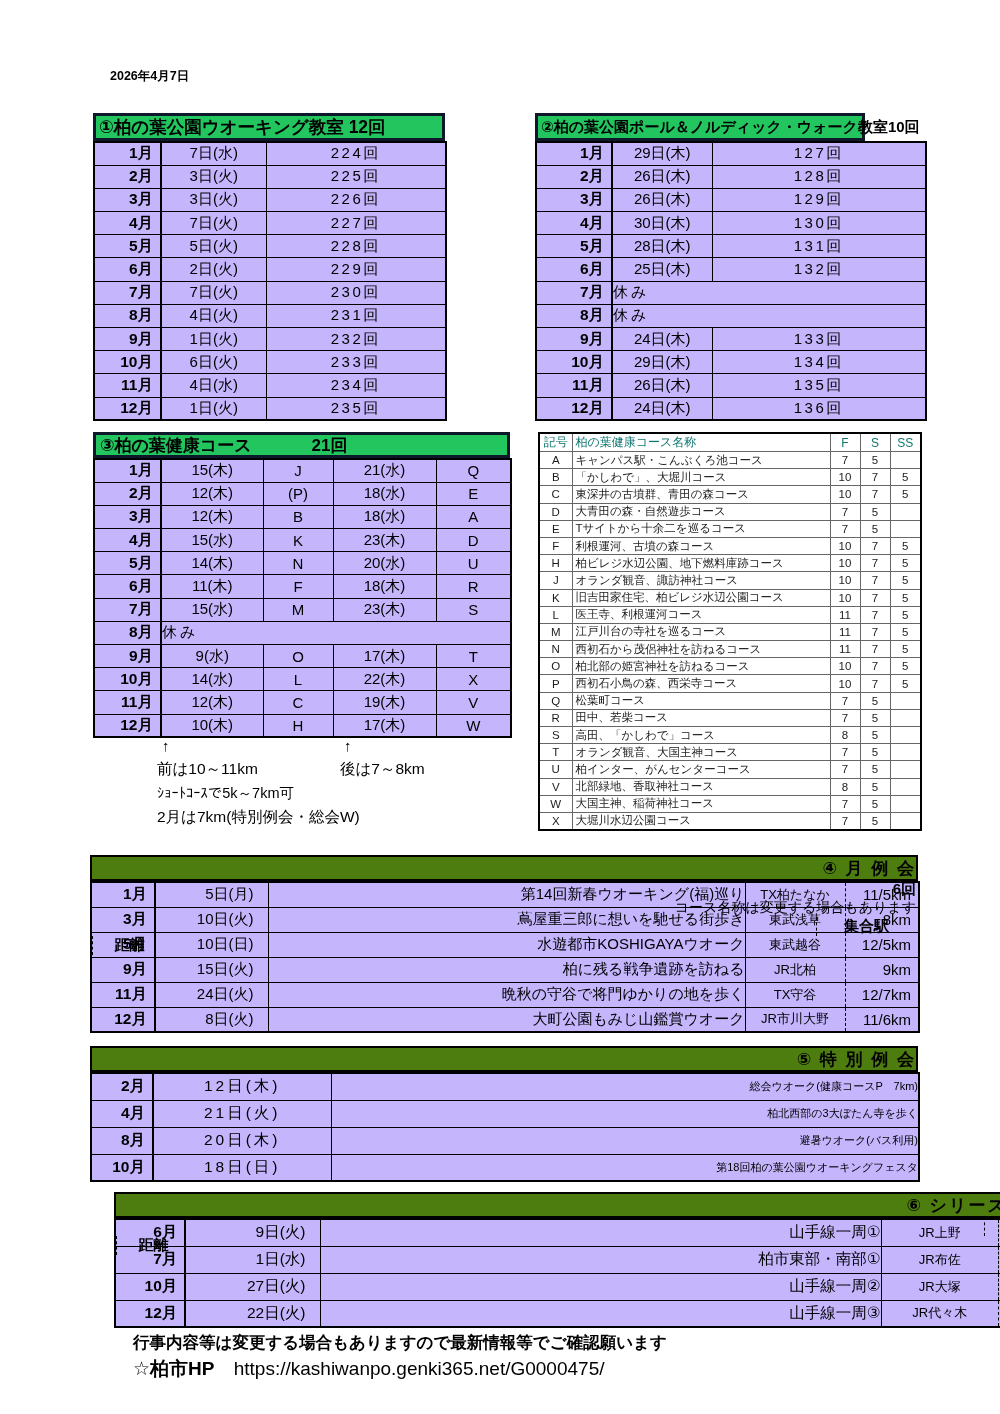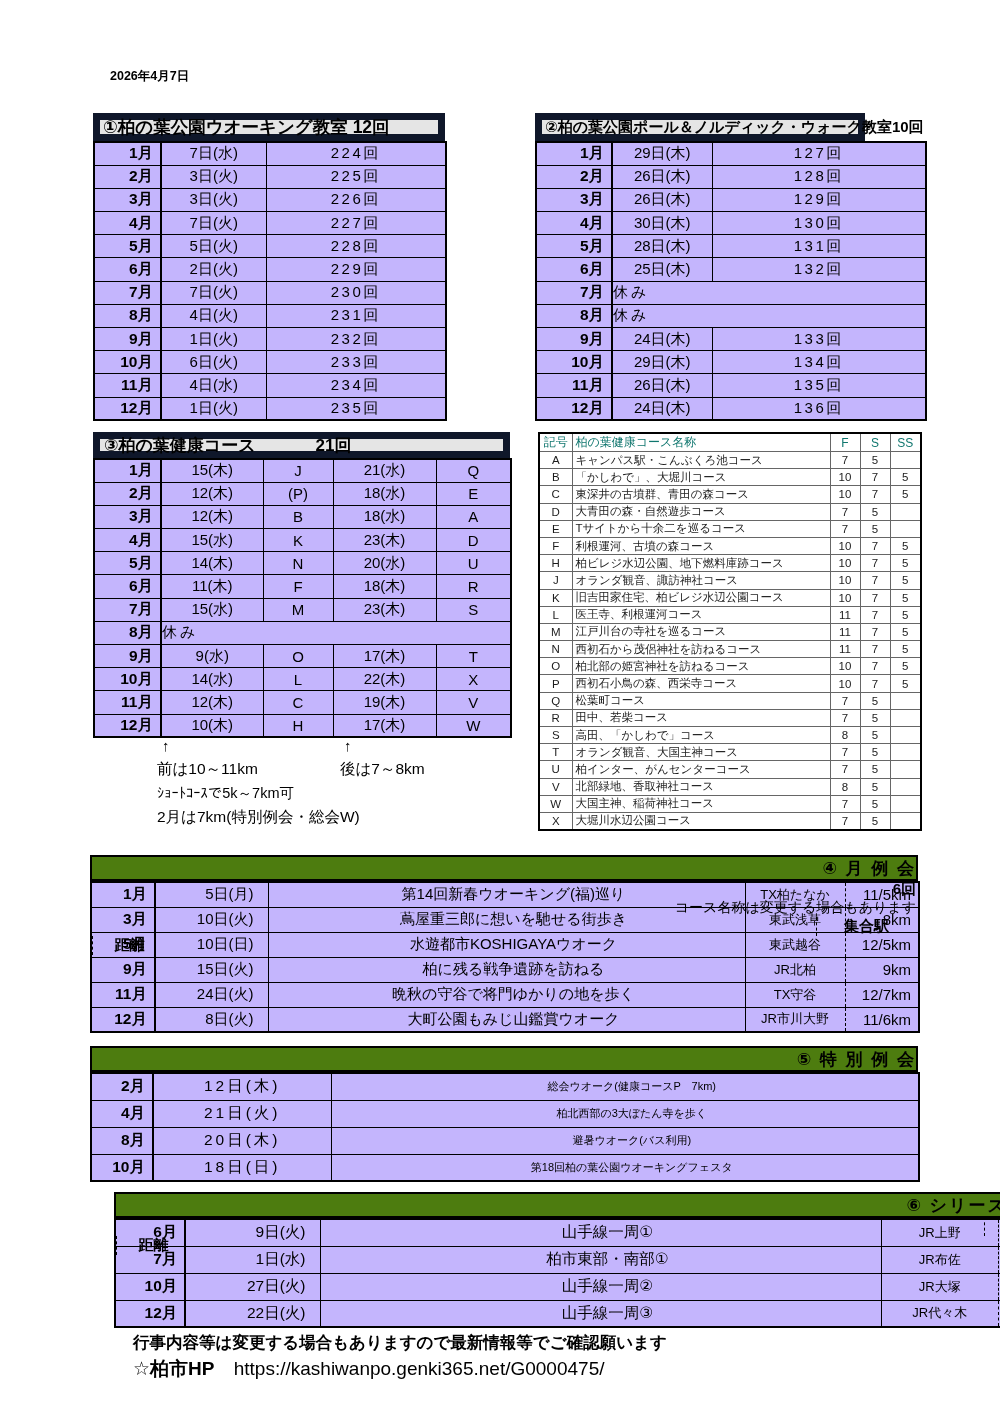--- a/index.html
+++ b/index.html
@@ -6,21 +6,21 @@
   .page{position:relative;width:1000px;height:1414px;background:#ffffff;
         font-family:"Liberation Sans","DejaVu Sans",sans-serif;color:#000;overflow:hidden;}
   .abs{position:absolute;}
 
   
   .title-row{position:absolute;left:110px;top:68px;display:flex;align-items:baseline;gap:16px;white-space:nowrap;}
   .main-title{font-size:21px;font-weight:bold;letter-spacing:.5px;}
   .issue-date{font-size:12.5px;font-weight:bold;}
 
   
-  .hdrbox{box-sizing:border-box;border:7px solid #0f172a;background:#e5e5e5;display:flex;align-items:center;font-weight:bold;white-space:nowrap;}
+  .hdrbox{box-sizing:border-box;border:3px solid #0f172a;background:#22c55e;display:flex;align-items:center;font-weight:bold;white-space:nowrap;}
 
   
   table.tbl{border-collapse:collapse;table-layout:fixed;width:100%;border:2.5px solid #000;background:#c4b5fd;}
   .tbl td{box-sizing:border-box;border:1.5px solid #000;padding:0;overflow:hidden;white-space:nowrap;font-size:15px;}
   td.m{font-weight:bold;text-align:right;padding-right:7px;border-right:2.5px solid #000;font-size:15.5px;}
   td.c{text-align:center;}
   td.cnt{text-align:center;letter-spacing:2.5px;}
   td.spanc{letter-spacing:3px;}
   td.dash{border-left:1.2px dashed #000;text-align:center;}
 
@@ -62,21 +62,21 @@
   .sec-t4{left:90px;top:855px;width:828px;}
   .t4 td{height:25px;}
   .sec-t5{left:90px;top:1046px;width:828px;}
   .t5 td{height:27px;font-size:15.5px;}
   .t5 td.d5{text-align:center;letter-spacing:3px;}
   .t5 td.n{font-size:11px;}
   .sec-t6{left:90px;top:1192px;width:972px;padding-left:24px;}
   .t6 td{height:27px;font-size:15.5px;}
 
   td.d{text-align:right;padding-right:14px;}
-  td.n{text-align:center;padding-left:14px;}
+  td.n{text-align:right;padding-left:14px;}
   td.st{text-align:center;font-size:13px;border-left:1.5px dashed #000;border-right:1.5px dashed #000;}
   td.di{text-align:right;padding-right:7px;border-left:1.5px dashed #000;}
 
   
   .arrow{position:absolute;font-size:15px;font-weight:bold;}
   .noteTxt{position:absolute;font-size:15.5px;white-space:nowrap;}
   .noteSmall{position:absolute;font-size:14.5px;white-space:nowrap;}
 
   
   .footer1{position:absolute;left:133px;top:1332px;font-size:16.5px;font-weight:bold;white-space:nowrap;}

